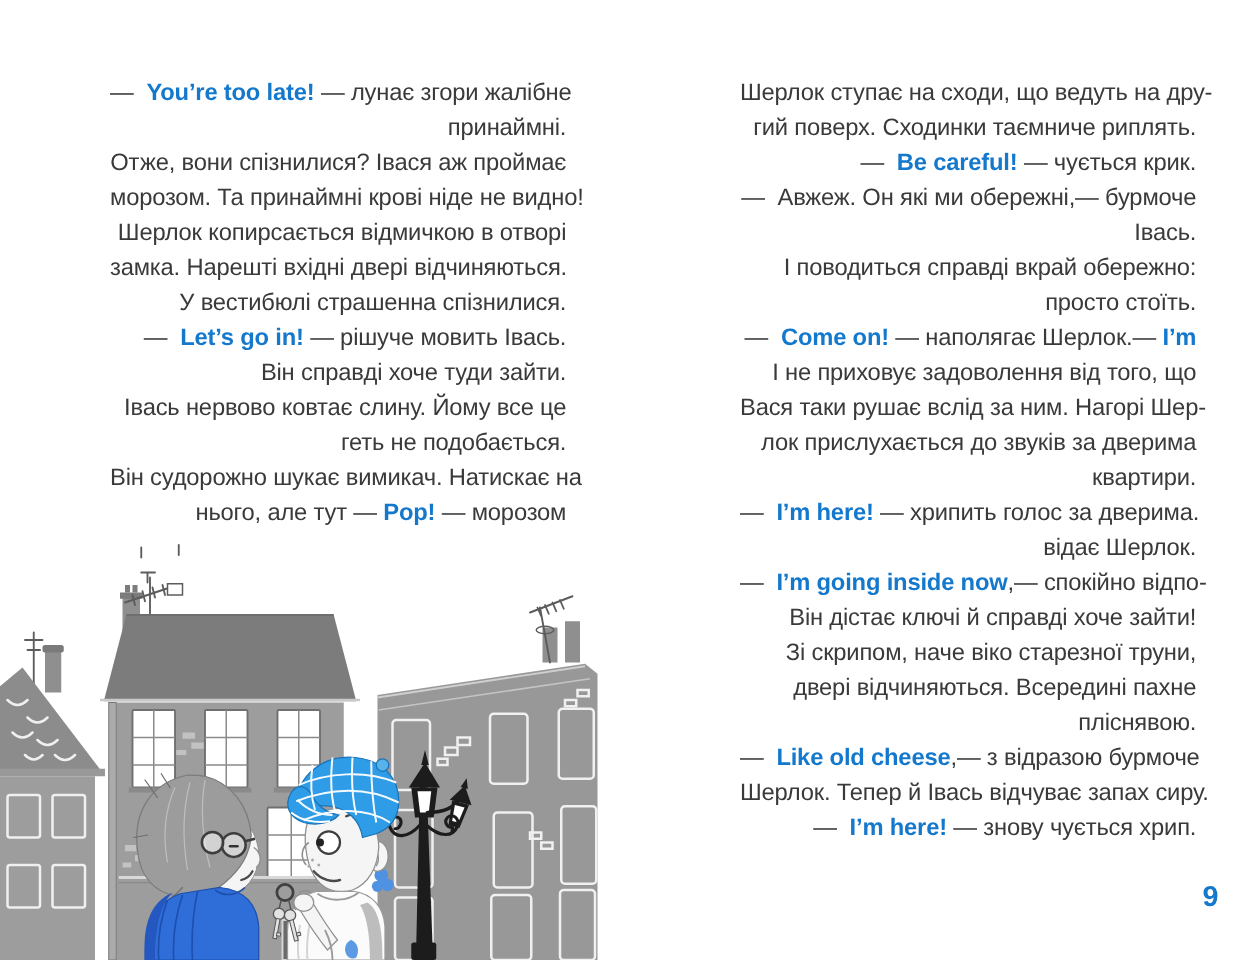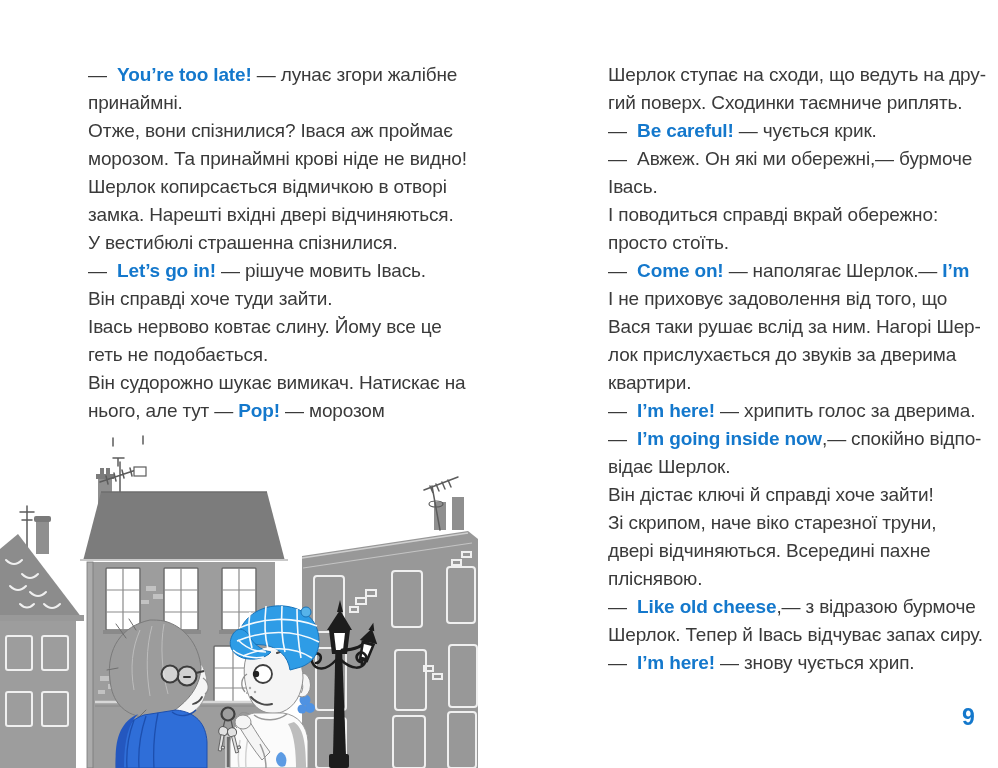--- a/index.html
+++ b/index.html
@@ -5,25 +5,25 @@
   html,body{margin:0;padding:0;}
   body{
     width:998px;height:768px;position:relative;overflow:hidden;
     background:#ffffff;
     font-family:"Liberation Sans", sans-serif;
   }
   .book-page{position:absolute;inset:0;background:var(--bg,#fff);}
   .column{
     position:absolute;top:61px;width:365px;
     color:var(--text,#3a3a3a);
-    font-size:19px;line-height:28px;letter-spacing:-0.15px;
+    font-size:19px;line-height:28px;letter-spacing:-0.15px;text-align:right;
   }
   .column .line{white-space:pre;}
   .column.left{left:88px;}
-  .column.right{left:608px;}
+  .column.right{left:592px;}
   .accent{color:var(--accent,#1478cc);font-weight:bold;}
   .page-number{
     position:absolute;left:962px;top:703px;
     color:var(--accent,#1478cc);font-weight:bold;font-size:23px;line-height:28px;
   }
   .illustration{position:absolute;left:0;top:430px;pointer-events:none;}
   
   .f-wall{fill:var(--wall-gray,#9d9d9d);}
   .f-wall2{fill:var(--wall-gray2,#989898);}
   .f-roof{fill:var(--roof-gray,#7c7c7c);}
@@ -67,22 +67,22 @@
       <div class="line"><span>—  Авжеж. Он які ми обережні,— бурмоче</span></div>
       <div class="line"><span>Івась.</span></div>
       <div class="line"><span>І поводиться справді вкрай обережно:</span></div>
       <div class="line"><span>просто стоїть.</span></div>
       <div class="line"><span>—  </span><span class="accent">Come on!</span><span> — наполягає Шерлок.— </span><span class="accent">I’m</span></div>
       <div class="line"><span>І не приховує задоволення від того, що</span></div>
       <div class="line"><span>Вася таки рушає вслід за ним. Нагорі Шер-</span></div>
       <div class="line"><span>лок прислухається до звуків за дверима</span></div>
       <div class="line"><span>квартири.</span></div>
       <div class="line"><span>—  </span><span class="accent">I’m here!</span><span> — хрипить голос за дверима.</span></div>
+      <div class="line"><span>відає Шерлок.</span></div>
       <div class="line"><span>—  </span><span class="accent">I’m going inside now</span><span>,— спокійно відпо-</span></div>
-      <div class="line"><span>відає Шерлок.</span></div>
       <div class="line"><span>Він дістає ключі й справді хоче зайти!</span></div>
       <div class="line"><span>Зі скрипом, наче віко старезної труни,</span></div>
       <div class="line"><span>двері відчиняються. Всередині пахне</span></div>
       <div class="line"><span>пліснявою.</span></div>
       <div class="line"><span>—  </span><span class="accent">Like old cheese</span><span>,— з відразою бурмоче</span></div>
       <div class="line"><span>Шерлок. Тепер й Івась відчуває запах сиру.</span></div>
       <div class="line"><span>—  </span><span class="accent">I’m here!</span><span> — знову чується хрип.</span></div>
     </div>
 
   <svg class="illustration" width="500" height="338" viewBox="0 430 500 338" role="img" aria-label="Two boys — one with shaggy gray hair, glasses and a blue hoodie, the other in a blue checked cap holding a ring of keys — stand beside an ornate black street lamp in front of gray townhouses with TV antennas">

